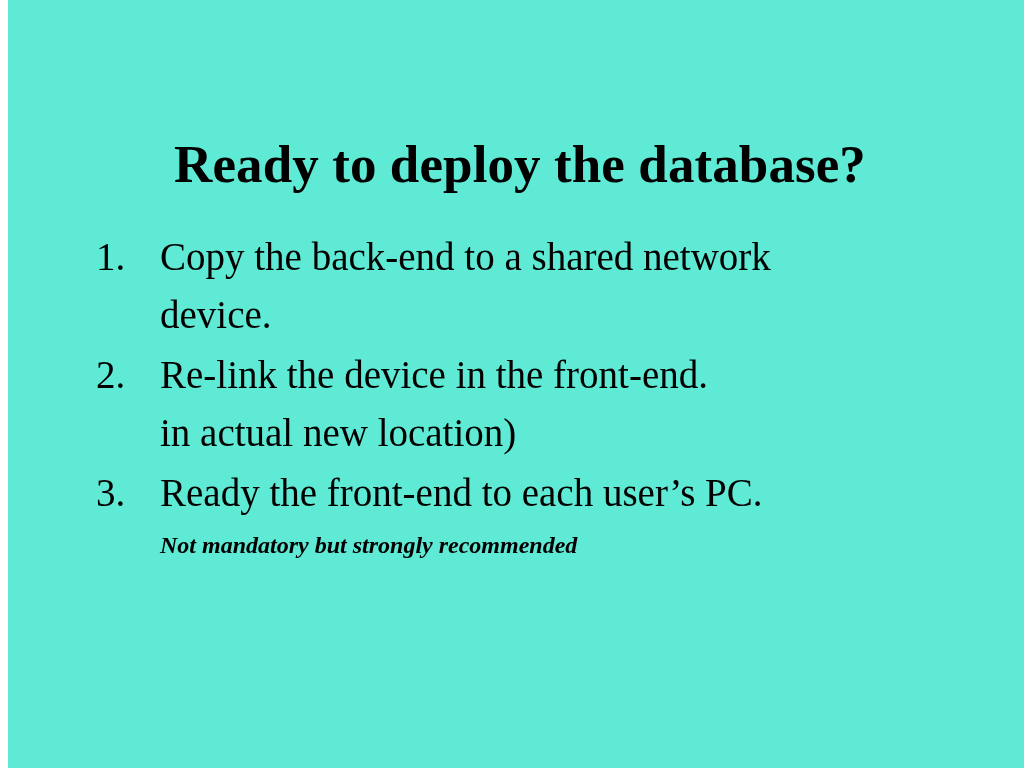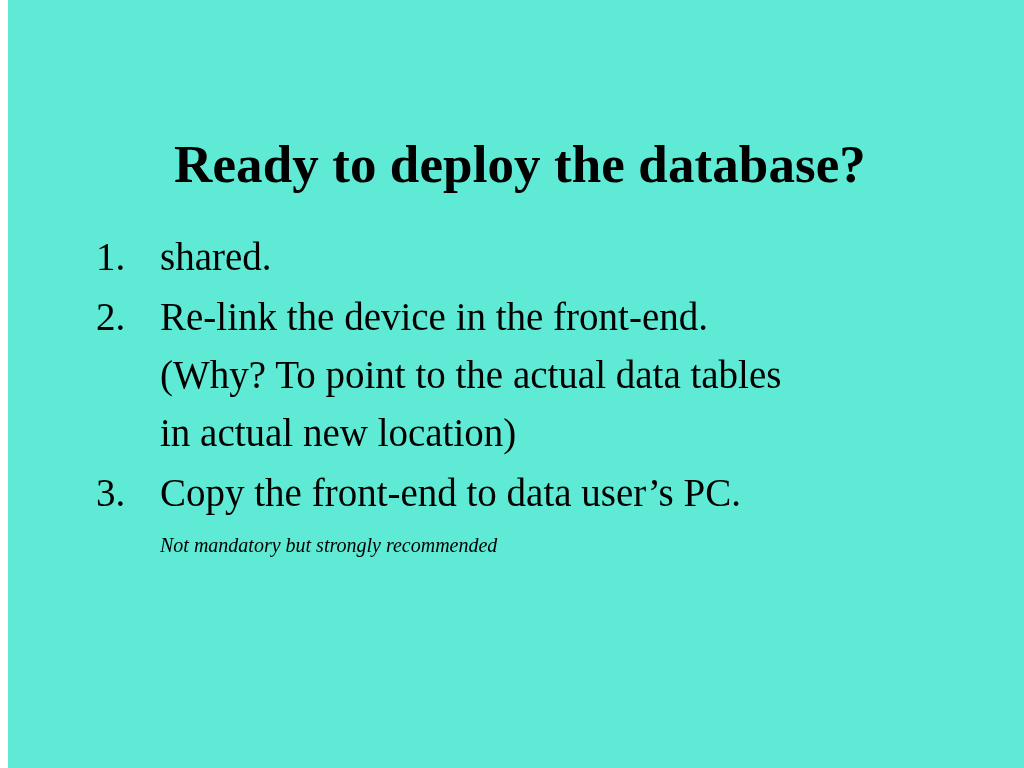--- a/index.html
+++ b/index.html
@@ -60,55 +60,56 @@
     font-size: 39px;
     line-height: 58px;
     color: #000000;
   }
   .bullet-text .para-line {
     display: block;
   }
   .sub-note {
     margin: 0;
     padding-left: 64px;
-    font-size: 20px;
+    font-size: 24px;
     font-style: italic;
     line-height: 42px;
     color: #000000;
+    font-weight: bold;
   }
 </style>
 </head>
 <body>
 
 <div class="slide">
 
   <h1 class="slide-title">Ready to deploy the database?</h1>
 
   <div class="slide-body">
 
     <div class="bullet-item">
       <span class="bullet-number">1.</span>
       <span class="bullet-text">
-        <span class="para-line">shared.</span>
+        <span class="para-line">Copy the back-end to a shared network</span>
+        <span class="para-line">device.</span>
       </span>
     </div>
 
     <div class="bullet-item">
       <span class="bullet-number">2.</span>
       <span class="bullet-text">
         <span class="para-line">Re-link the device in the front-end.</span>
-        <span class="para-line">(Why?  To point to the actual data tables</span>
         <span class="para-line">in actual new location)</span>
       </span>
     </div>
 
     <div class="bullet-item">
       <span class="bullet-number">3.</span>
       <span class="bullet-text">
-        <span class="para-line">Copy the front-end to data user’s PC.</span>
+        <span class="para-line">Ready the front-end to each user’s PC.</span>
       </span>
     </div>
 
     <p class="sub-note">Not mandatory but strongly recommended</p>
 
   </div>
 
 </div>
 
 </body></html>

